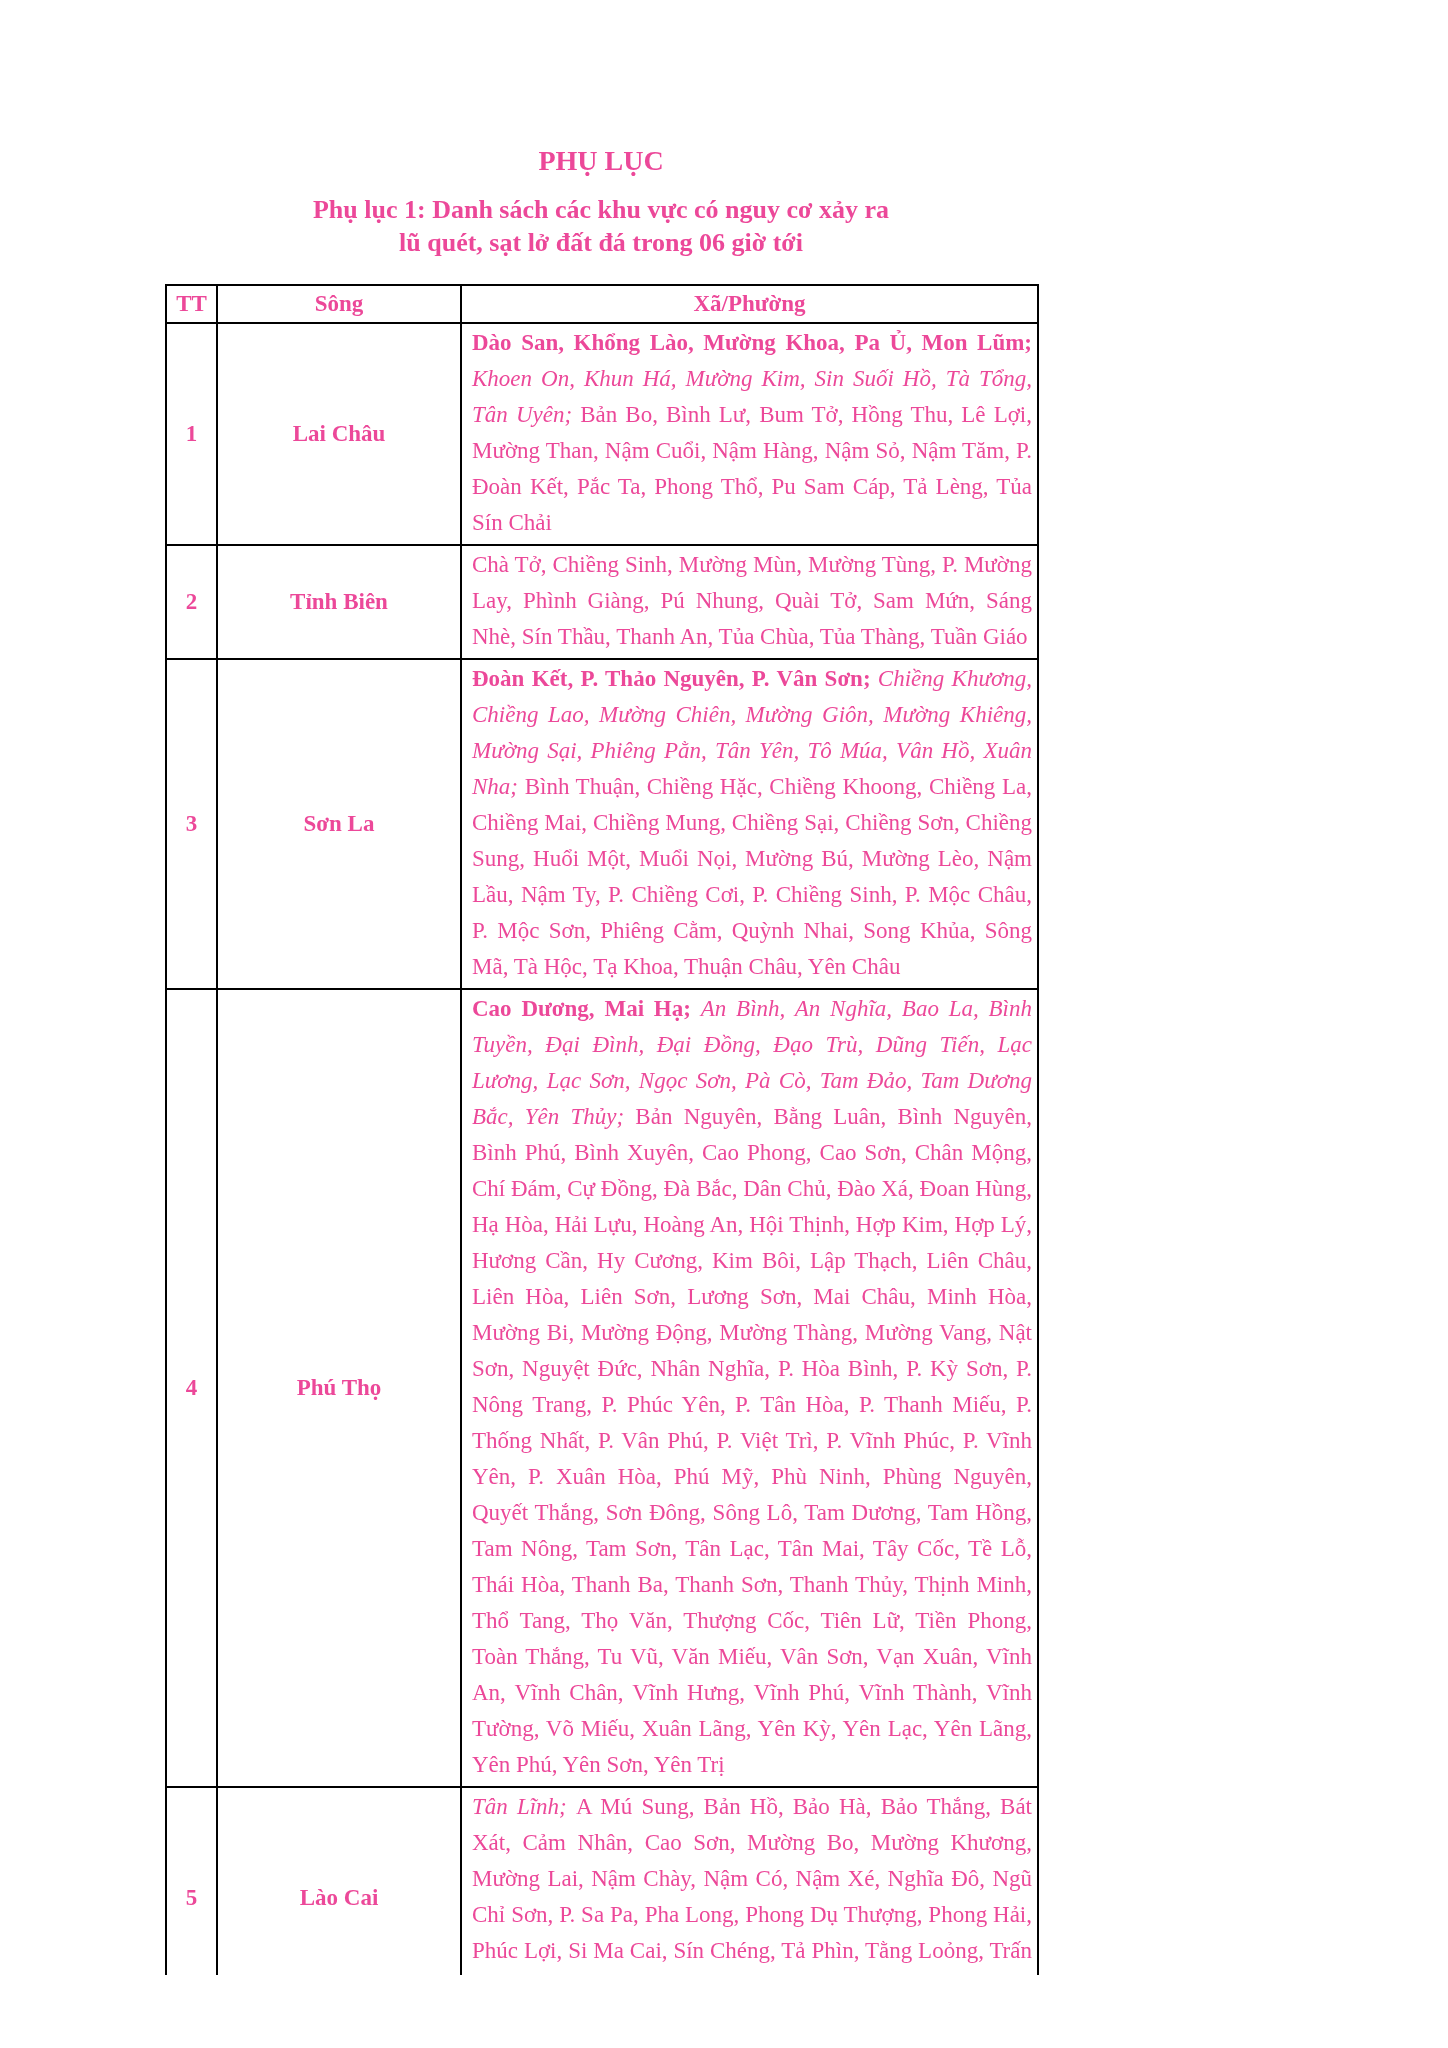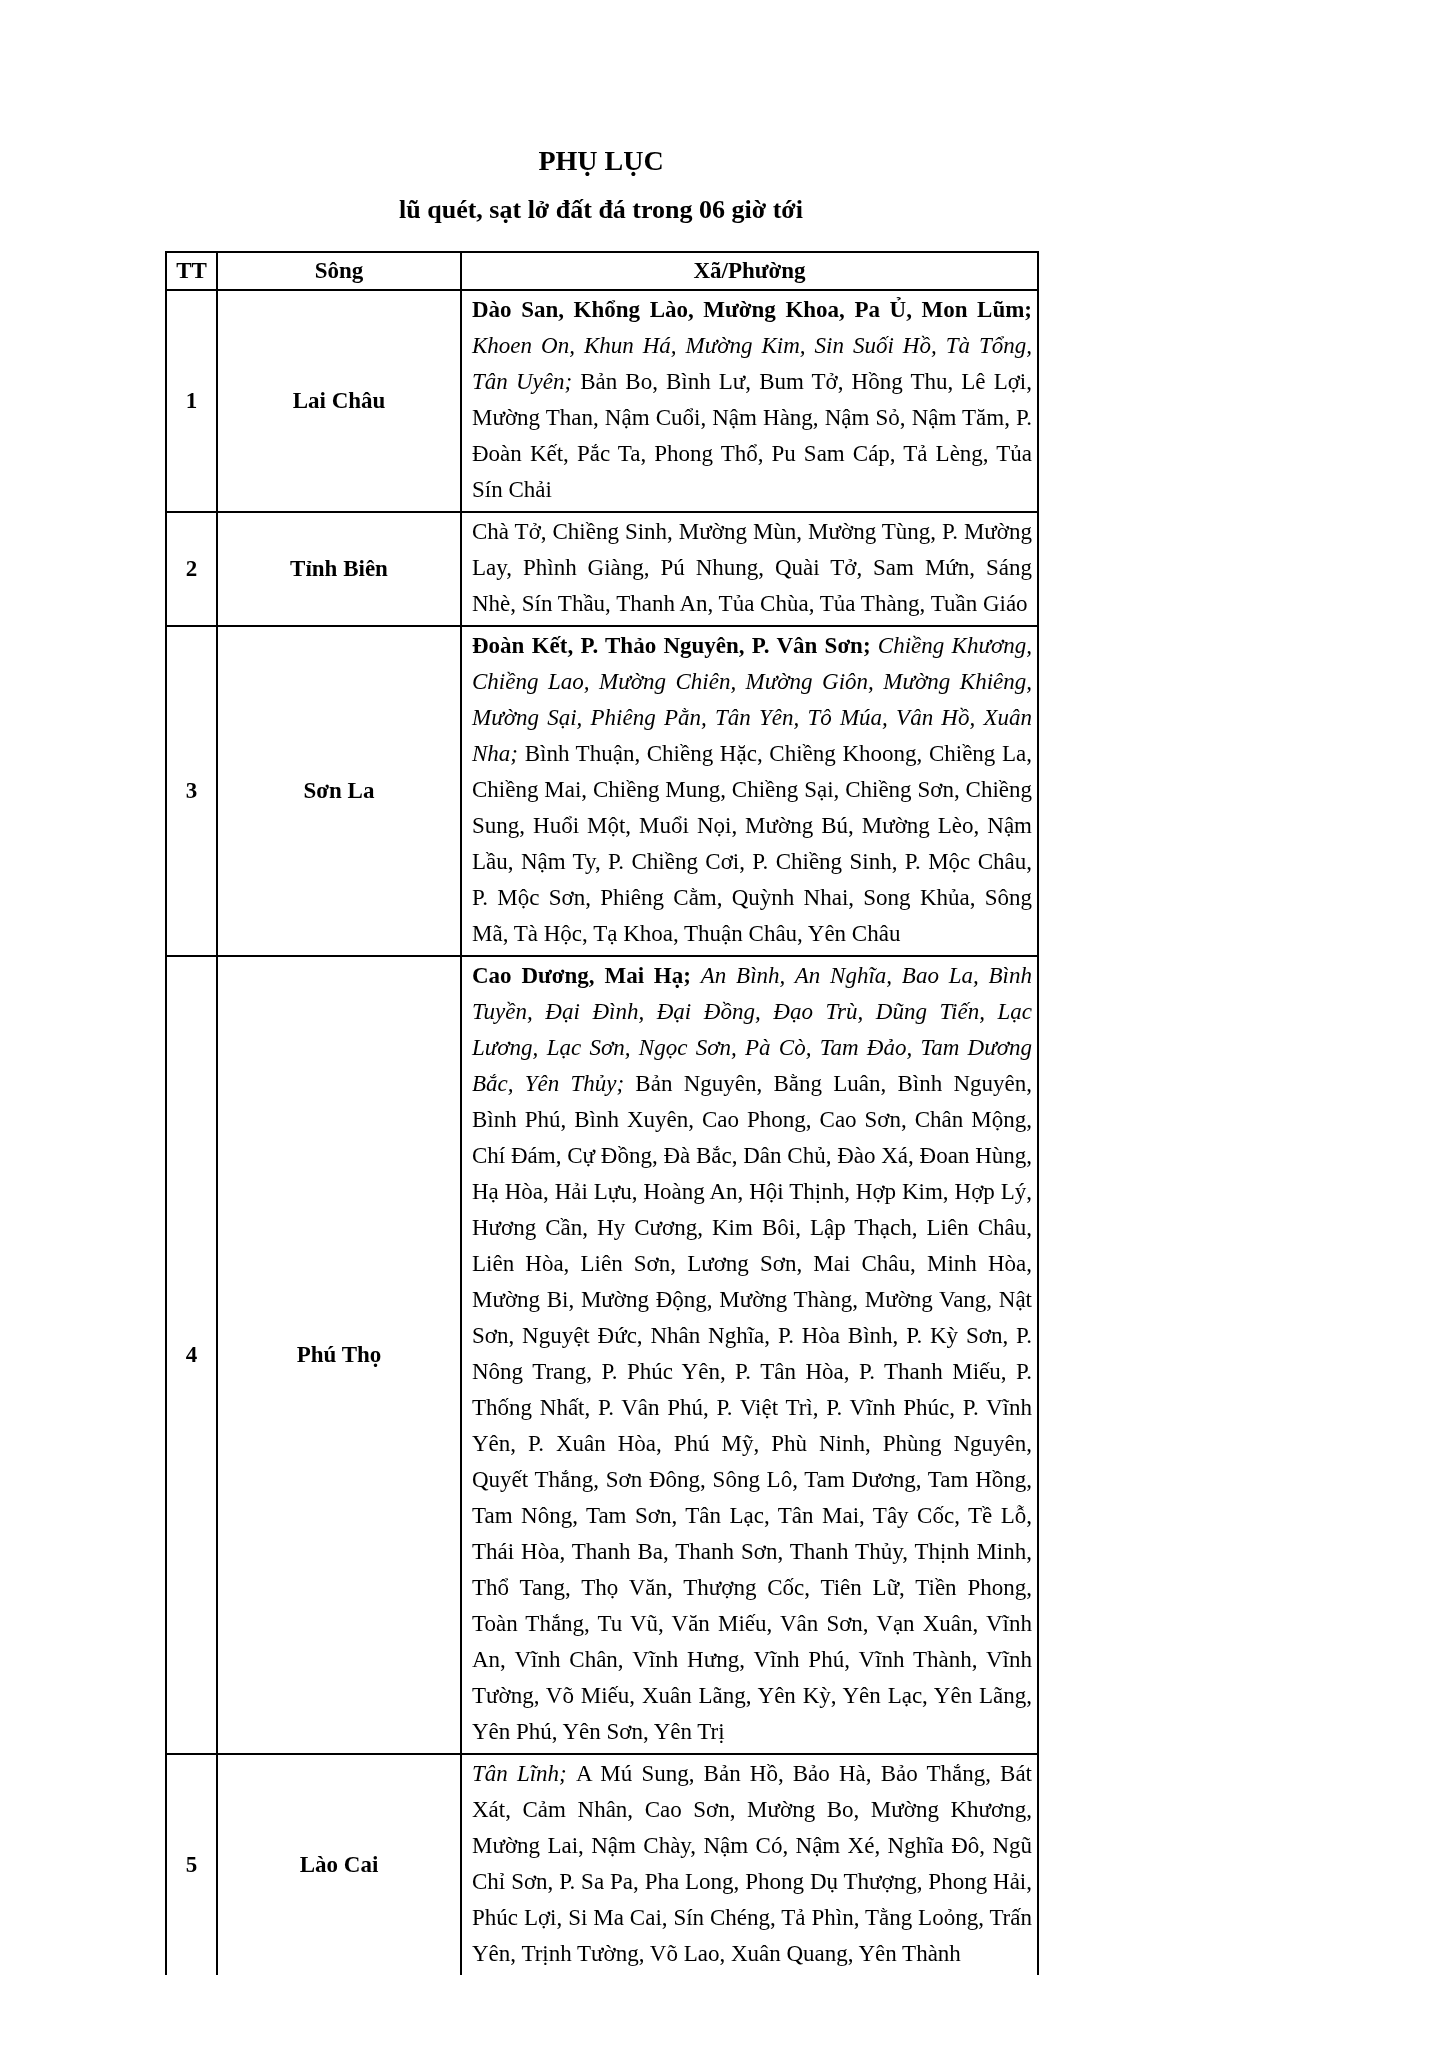--- a/index.html
+++ b/index.html
@@ -7,21 +7,21 @@
     padding: 0;
     background: #ffffff;
   }
   .page {
     position: relative;
     width: 1448px;
     height: 1975px;
     background: #ffffff;
     overflow: hidden;
     font-family: "Liberation Serif", "DejaVu Serif", serif;
-    color: #000000;
+    color: #ec4899;
   }
   .content {
     position: absolute;
     left: 165px;
     top: 142px;
     width: 872px;
   }
   .doc-title {
     text-align: center;
     font-weight: bold;
@@ -78,20 +78,21 @@
   .seg-italic { font-style: italic; }
 </style>
 </head>
 <body>
 
 <div class="page">
   <div class="content">
 
     <p class="doc-title">PHỤ LỤC</p>
     <div class="subtitle-gap"></div>
+    <p class="doc-subtitle">Phụ lục 1: Danh sách các khu vực có nguy cơ xảy ra</p>
     <p class="doc-subtitle">lũ quét, sạt lở đất đá trong 06 giờ tới</p>
 
     <table class="appendix">
       <colgroup>
         <col class="c-tt">
         <col class="c-province">
         <col class="c-commune">
       </colgroup>
       <thead>
         <tr>

